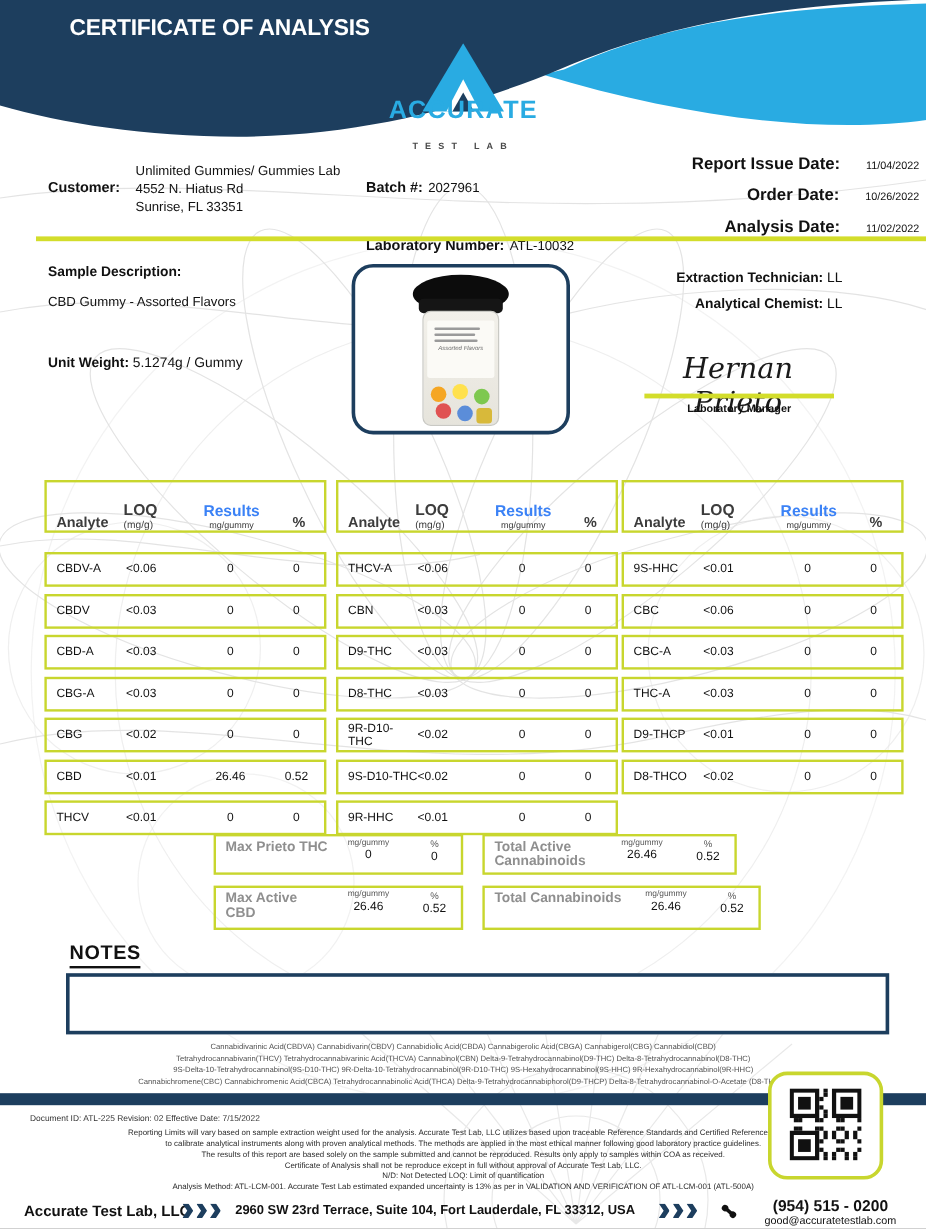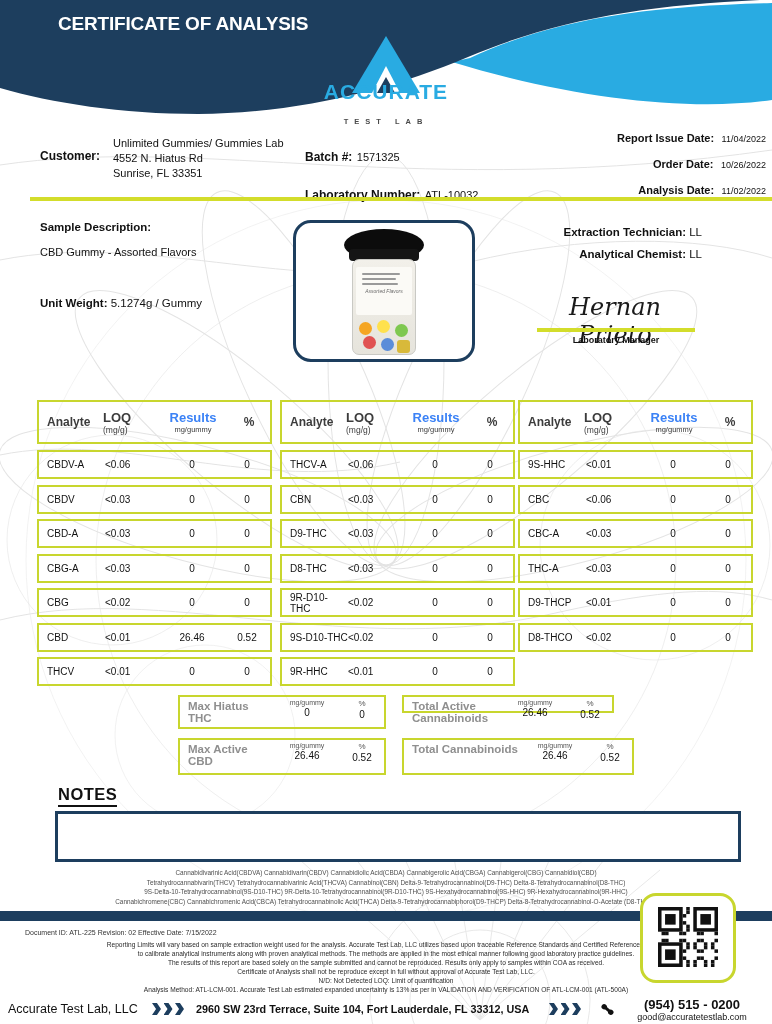--- a/index.html
+++ b/index.html
@@ -15,25 +15,25 @@
   .hdr-title{left:58px;top:13px;color:#fff;font-size:19px;font-weight:bold;letter-spacing:-0.2px;z-index:3;}
   .logo-name{left:296px;top:80px;width:180px;text-align:center;color:#29abe2;font-size:21px;font-weight:bold;letter-spacing:1px;}
   .logo-sub{left:296px;top:117px;width:180px;text-align:center;color:#4a4a4a;font-size:7.5px;letter-spacing:6px;font-weight:bold;}
 
   
   .lbl{font-weight:bold;font-size:12px;}
   .val{font-size:11px;}
   .cust-label{left:40px;top:149px;}
   .cust-lines{left:113px;top:136px;font-size:11px;line-height:15px;}
   .batch{left:305px;top:147px;}
-  .labnum{left:305px;top:185px;}
+  .labnum{left:305px;top:195px;}
   .dates{left:440px;top:128px;width:326px;text-align:right;}
   .dates .row{margin-bottom:8px;}
-  .dates .lbl{font-size:11px;margin-left:20px;}
-  .dates .dval{font-size:9px;margin-left:3px;}
+  .dates .lbl{font-size:14px;margin-left:20px;}
+  .dates .dval{font-size:9px;margin-left:17px;}
   .divider{left:30px;top:197px;width:742px;height:4px;background:#d3dd2b;}
 
   
   .sdesc-l{left:40px;top:221px;font-weight:bold;font-size:11.5px;}
   .sdesc-v{left:40px;top:246px;font-size:11px;}
   .uweight{left:40px;top:297px;font-size:11.5px;}
   .tech{left:460px;top:221px;width:242px;text-align:right;line-height:22px;font-size:11.5px;}
   .sig{left:530px;top:293px;width:170px;text-align:center;font-family:"DejaVu Serif",serif;
        font-style:italic;font-size:24px;color:#1a1a1a;}
   .sig-line{left:537px;top:328px;width:158px;height:4px;background:#d3dd2b;}
@@ -47,41 +47,41 @@
             background:linear-gradient(180deg,#f2f0ea,#e6e4dc);border:1px solid #c9c9c4;border-radius:7px;overflow:hidden;}
   .jar-label{position:absolute;left:3px;top:7px;right:3px;height:48px;background:#fbfaf6;border-radius:2px;padding:3px 4px;}
   .jl-bar{height:2px;background:#9a9a9a;margin:3px 2px;border-radius:1px;}
   .jl-text{font-size:5px;color:#6a6a6a;text-align:center;font-style:italic;margin-top:3px;}
   .gummy{position:absolute;width:13px;height:13px;border-radius:50%;}
 
   
   .cp-title{left:40px;top:366px;font-size:23px;font-weight:bold;letter-spacing:0.5px;color:#0d0d0d;}
   .tcol{position:absolute;top:400px;width:235px;z-index:2;}
   .tc1{left:37px;} .tc2{left:280px;} .tc3{left:518px;}
-  .thead{border:2.5px solid #c8d62e;height:44px;display:flex;align-items:center;margin-bottom:6px;}
+  .thead{border:2.5px solid #c8d62e;height:44px;display:flex;align-items:flex-end;margin-bottom:16px;}
   .th-an{width:64px;padding-left:8px;font-weight:bold;font-size:12px;color:#3c3c3c;}
   .th-loq{width:52px;text-align:left;}
   .th-loq .b{font-weight:bold;font-size:13px;color:#3c3c3c;}
   .th-loq .s{font-size:8.5px;color:#3c3c3c;}
   .th-res{width:76px;text-align:center;}
   .th-res .b{font-weight:bold;font-size:13px;color:#3b82f6;}
   .th-res .s{font-size:7.5px;color:#3c3c3c;}
   .th-pct{width:36px;text-align:center;font-weight:bold;font-size:12px;color:#3c3c3c;}
   .trow{border:2.5px solid #c8d62e;height:29px;display:flex;align-items:center;margin-bottom:5.5px;}
   .tc{display:inline-block;}
   .c-an{width:66px;padding-left:8px;font-weight:normal;font-size:10px;}
   .c-loq{width:50px;font-size:10px;}
   .c-res{width:74px;text-align:center;font-size:10px;}
   .c-pct{width:36px;text-align:center;font-size:10px;}
 
   
   .sumbox{position:absolute;border:2.5px solid #c8d62e;display:flex;align-items:stretch;z-index:2;}
   .s0{left:178px;top:695px;width:208px;height:34px;}
   .s1{left:178px;top:738px;width:208px;height:37px;}
-  .s2{left:402px;top:695px;width:212px;height:18px;}
+  .s2{left:402px;top:695px;width:212px;height:34px;}
   .s3{left:402px;top:738px;width:232px;height:37px;}
   .sumlabel{flex:1;padding:3px 0 0 8px;font-weight:bold;font-size:11.5px;color:#8f8f8f;line-height:12px;}
   .sumcol{width:66px;text-align:center;padding-top:2px;}
   .sumcol .u{font-size:7px;color:#555;}
   .sumcol .v{font-size:10px;margin-top:1px;}
   .sumpct{width:44px;text-align:center;padding-top:2px;}
   .sumpct .u{font-size:8px;color:#555;}
   .sumpct .v{font-size:10px;margin-top:1px;}
 
   
@@ -93,21 +93,21 @@
   .navybar{left:0;top:911px;width:772px;height:10px;background:#1d3e5e;z-index:1;}
   .docline{left:25px;top:929px;font-size:7px;color:#333;}
   .disclaimer{left:6px;top:941px;width:760px;text-align:center;font-size:6.6px;line-height:8.9px;color:#2b2b2b;}
 
   
   .qrbox{left:640px;top:893px;width:96px;height:90px;background:#fff;border:3px solid #c8d62e;border-radius:16px;z-index:3;}
   .qrbox svg{margin:11px 0 0 15px;}
 
   
   .footer{left:0;top:997px;width:772px;height:27px;z-index:3;}
-  .f-company{position:absolute;left:8px;top:5px;font-size:12.5px;font-weight:normal;color:#111;}
+  .f-company{position:absolute;left:20px;top:5px;font-size:12.5px;font-weight:bold;color:#111;}
   .chevs{position:absolute;top:6px;display:flex;}
   .cg1{left:152px;} .cg2{left:549px;}
   .chev{width:9px;height:12px;background:#1d3e5e;margin-right:2.5px;
         clip-path:polygon(0 0,55% 0,100% 50%,55% 100%,0 100%,45% 50%);}
   .f-address{position:absolute;left:196px;top:6px;font-size:10.8px;font-weight:bold;color:#111;}
   .f-phoneicon{position:absolute;left:600px;top:5px;}
   .f-phoneblock{position:absolute;left:616px;top:0;width:152px;text-align:center;}
   .f-phone{font-size:13px;font-weight:bold;color:#111;}
   .f-email{font-size:9px;color:#111;margin-top:0px;}
 </style>
@@ -157,21 +157,21 @@
   <div class="abs z logo-sub">TEST LAB</div>
 
   <div class="abs z cust-label lbl">Customer:</div>
   <div class="abs z cust-lines">
     <div>Unlimited Gummies/ Gummies Lab</div>
     <div>4552 N. Hiatus Rd</div>
     <div>Sunrise, FL 33351</div>
   </div>
   <div class="abs z batch">
     <span class="lbl">Batch #:</span>
-    <span class="val">1571325</span>
+    <span class="val">2027961</span>
   </div>
   <div class="abs z labnum">
     <span class="lbl">Laboratory Number:</span>
     <span class="val">ATL-10032</span>
   </div>
   <div class="abs z dates">
     <div class="row">
       <span class="lbl">Report Issue Date:</span>
       <span class="dval">11/04/2022</span>
     </div>
@@ -390,21 +390,21 @@
         <div class="trow">
           <span class="tc c-an">D8-THCO</span>
           <span class="tc c-loq">&lt;0.02</span>
           <span class="tc c-res">0</span>
           <span class="tc c-pct">0</span>
         </div>
       </div>
   </div>
 
   <div class="sumbox s0">
-    <span class="sumlabel">Max Hiatus THC</span>
+    <span class="sumlabel">Max Prieto THC</span>
     <span class="sumcol">
         <div class="u">mg/gummy</div>
         <div class="v">0</div>
       </span>
     <span class="sumpct">
         <div class="u">%</div>
         <div class="v">0</div>
       </span>
   </div>
   <div class="sumbox s1">

